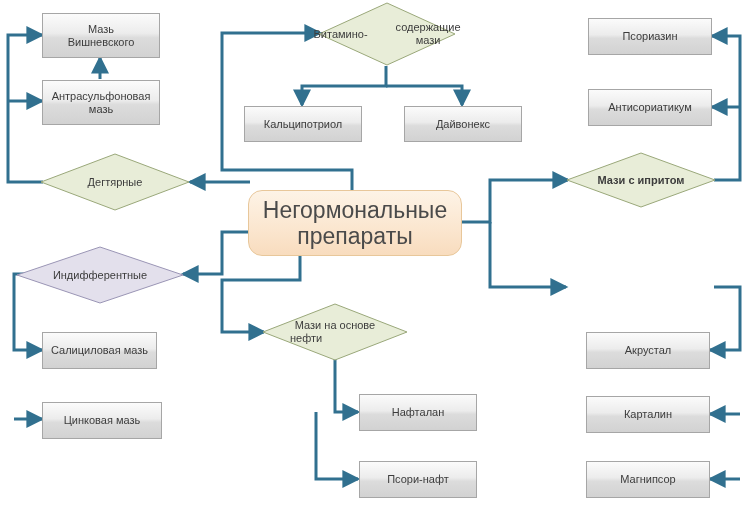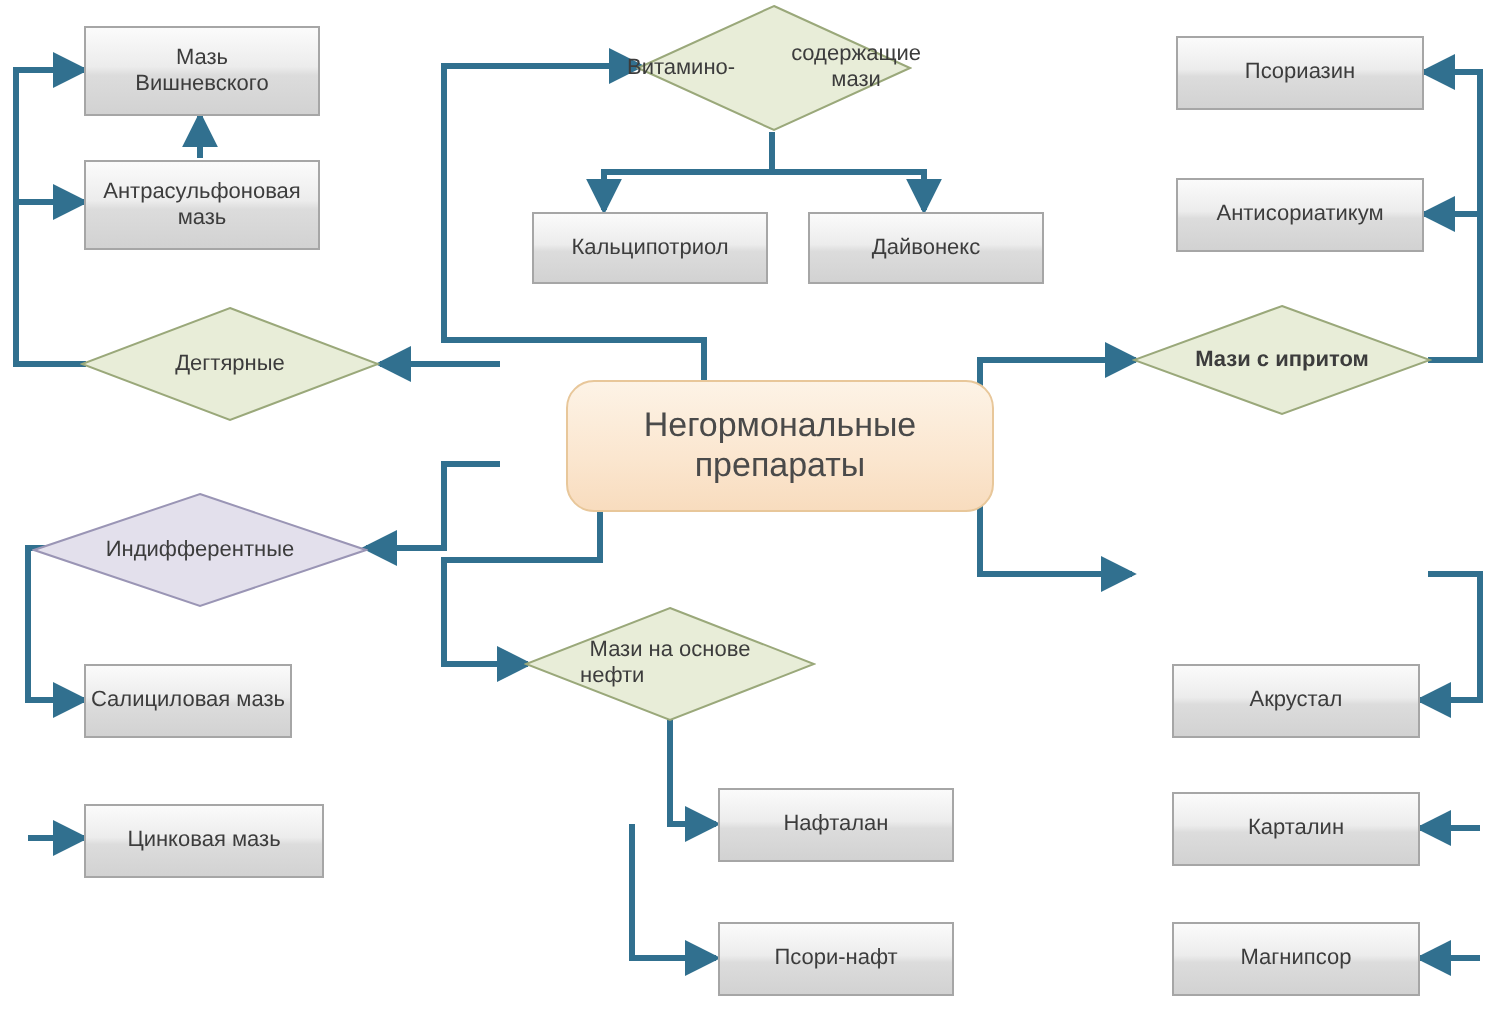--- a/index.html
+++ b/index.html
@@ -37,24 +37,23 @@
   .rect {
     border: 1px solid #a6a6a6;
     background: linear-gradient(to bottom, #fbfbfb 0%, #ececec 45%, #dcdcdc 55%, #d2d2d2 100%);
     font-size: 11px;
   }
   
   .center {
     border: 1px solid #e8c79a;
     border-radius: 14px;
     background: linear-gradient(to bottom, #fdf3e6 0%, #fbe6cf 60%, #f8dcbe 100%);
-    font-size: 17px;
+    font-size: 23px;
     color: #4a4a4a;
     padding: 4px 25px;
-    margin-left: 35px;
   }
   
   .diamond {
     background: transparent;
     border: none;
   }
   .diamond .dshape {
     position: absolute;
     left: 0; top: 0;
     width: 100%; height: 100%;
@@ -124,21 +123,21 @@
   </div>
 
   <div class="node diamond" style="left:318px; top:2px; width:138px; height:64px; flex-direction:row;">
     <svg class="dshape" viewBox="0 0 138 64" preserveAspectRatio="none">
       <polygon points="69,1 137,32 69,63 1,32" fill="#e8edd8" stroke="#9aa87a" stroke-width="1"></polygon>
     </svg>
     <span class="dlabel">Витамино-</span>
     <span class="dlabel">содержащие мази</span>
   </div>
 
-  <div class="node rect" style="left:244px; top:106px; width:118px; height:36px;margin-left:22px;">
+  <div class="node rect" style="left:244px; top:106px; width:118px; height:36px;">
     <span class="lbl">Кальципотриол</span>
   </div>
 
   <div class="node rect" style="left:404px; top:106px; width:118px; height:36px;">
     <span class="lbl">Дайвонекс</span>
   </div>
 
   <div class="node rect" style="left:42px; top:13px; width:118px; height:45px; flex-direction:column;">
     <span class="lbl">Мазь</span>
     <span class="lbl">Вишневского</span>
@@ -156,21 +155,21 @@
     <span class="dlabel">Дегтярные</span>
   </div>
 
   <div class="node diamond" style="left:16px; top:246px; width:168px; height:58px;">
     <svg class="dshape" viewBox="0 0 168 58" preserveAspectRatio="none">
       <polygon points="84,1 167,29 84,57 1,29" fill="#e3e0ec" stroke="#9a95b5" stroke-width="1"></polygon>
     </svg>
     <span class="dlabel">Индифферентные</span>
   </div>
 
-  <div class="node rect" style="left:42px; top:332px; width:104px; height:37px;">
+  <div class="node rect" style="left:42px; top:332px; width:115px; height:37px;">
     <span class="lbl">Салициловая мазь</span>
   </div>
 
   <div class="node rect" style="left:42px; top:402px; width:120px; height:37px;">
     <span class="lbl">Цинковая мазь</span>
   </div>
 
   <div class="node diamond" style="left:262px; top:303px; width:146px; height:58px; flex-direction:column;">
     <svg class="dshape" viewBox="0 0 146 58" preserveAspectRatio="none">
       <polygon points="73,1 145,29 73,57 1,29" fill="#e8edd8" stroke="#9aa87a" stroke-width="1"></polygon>

